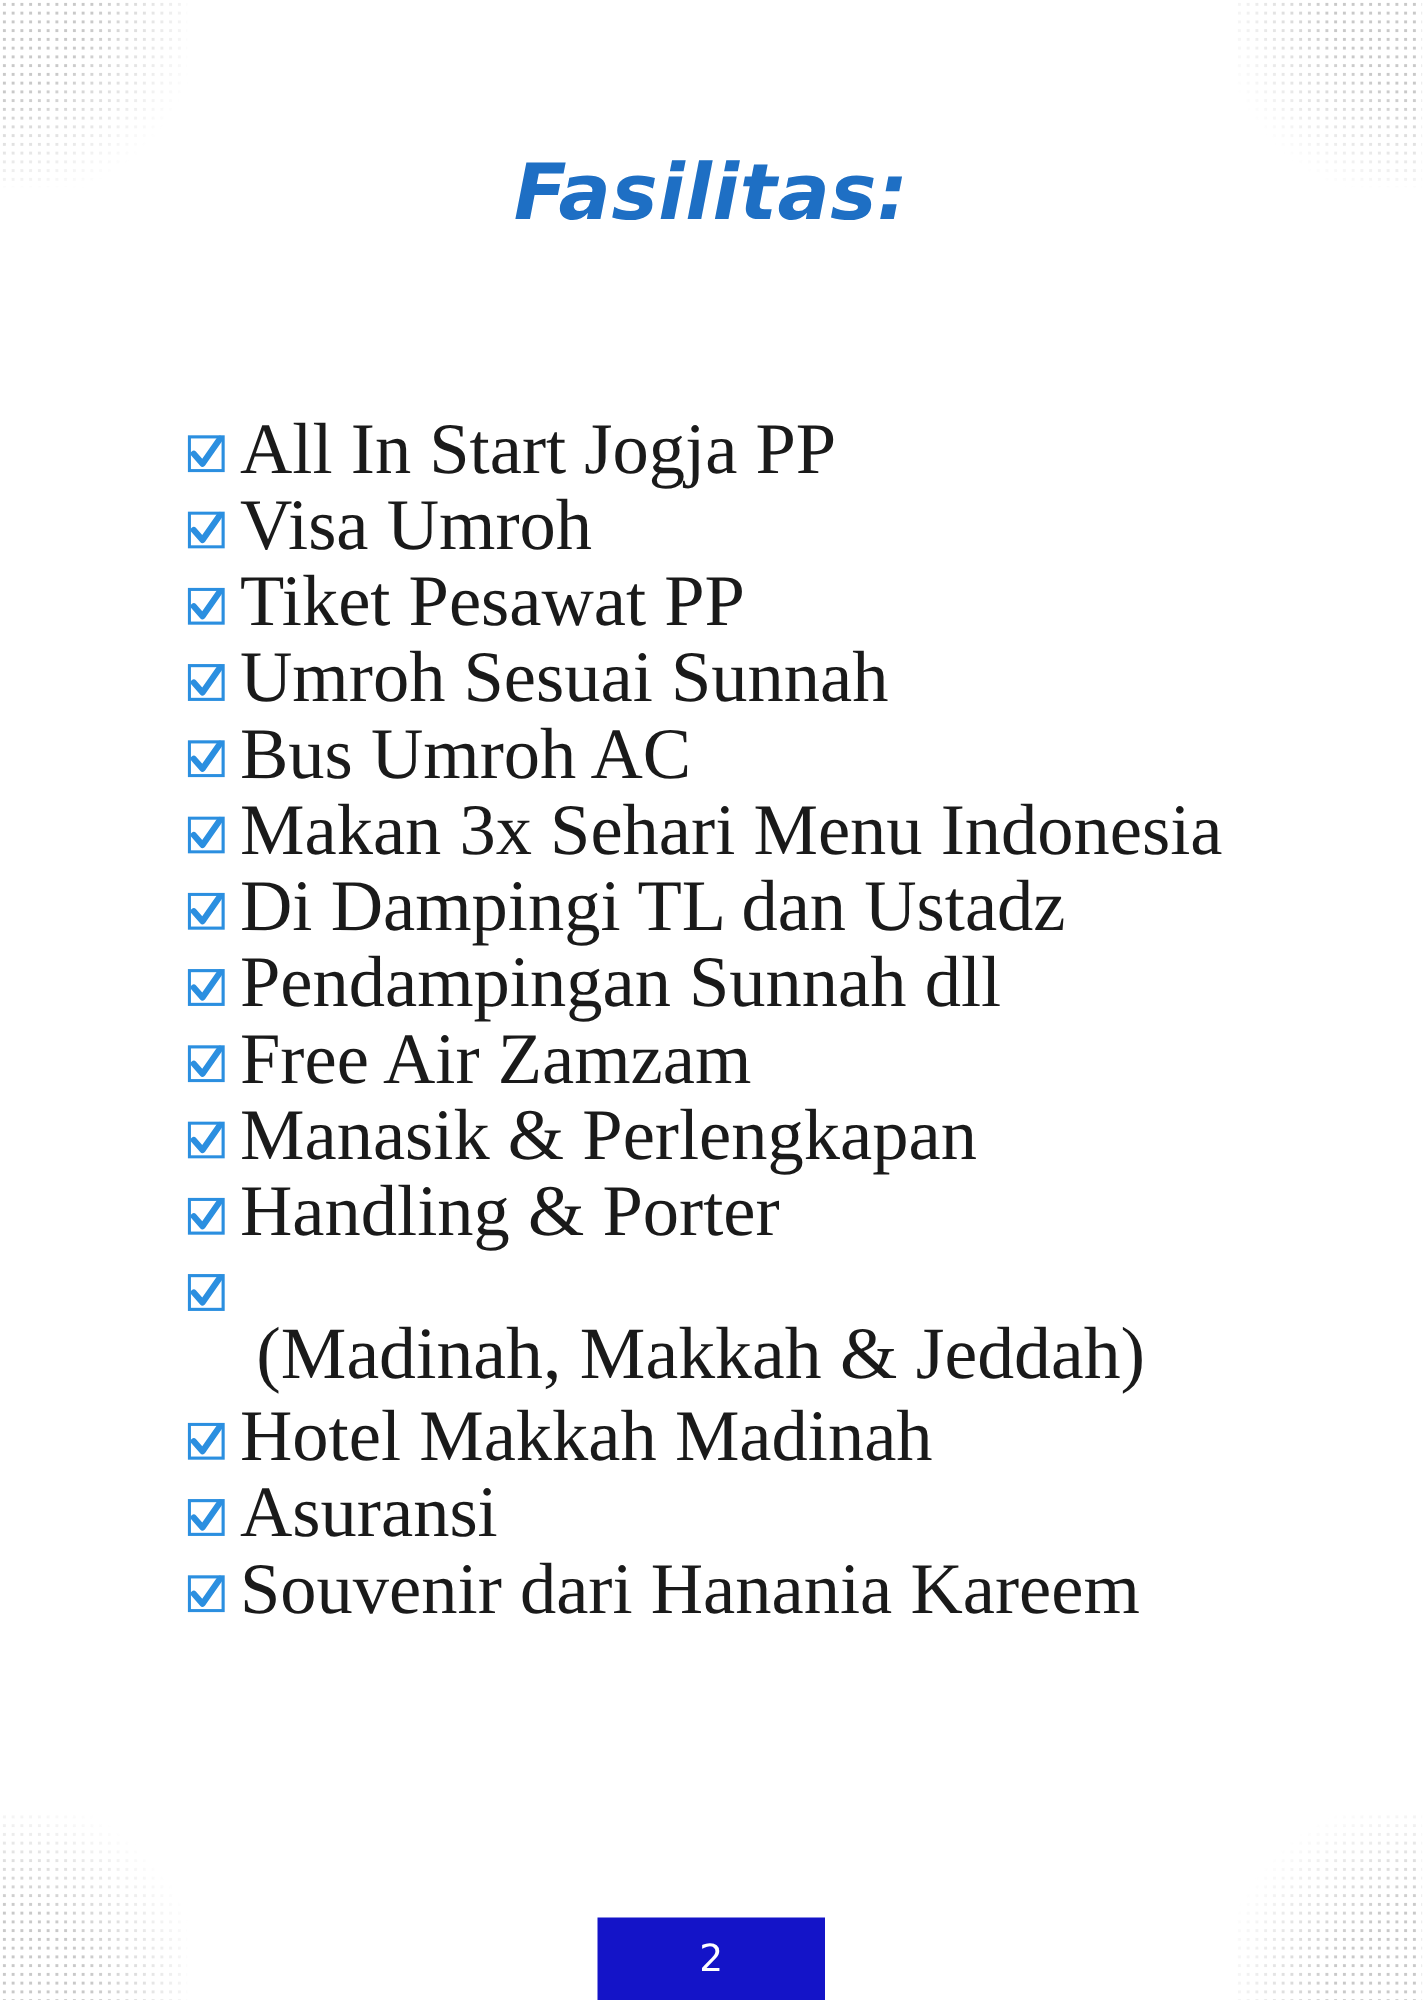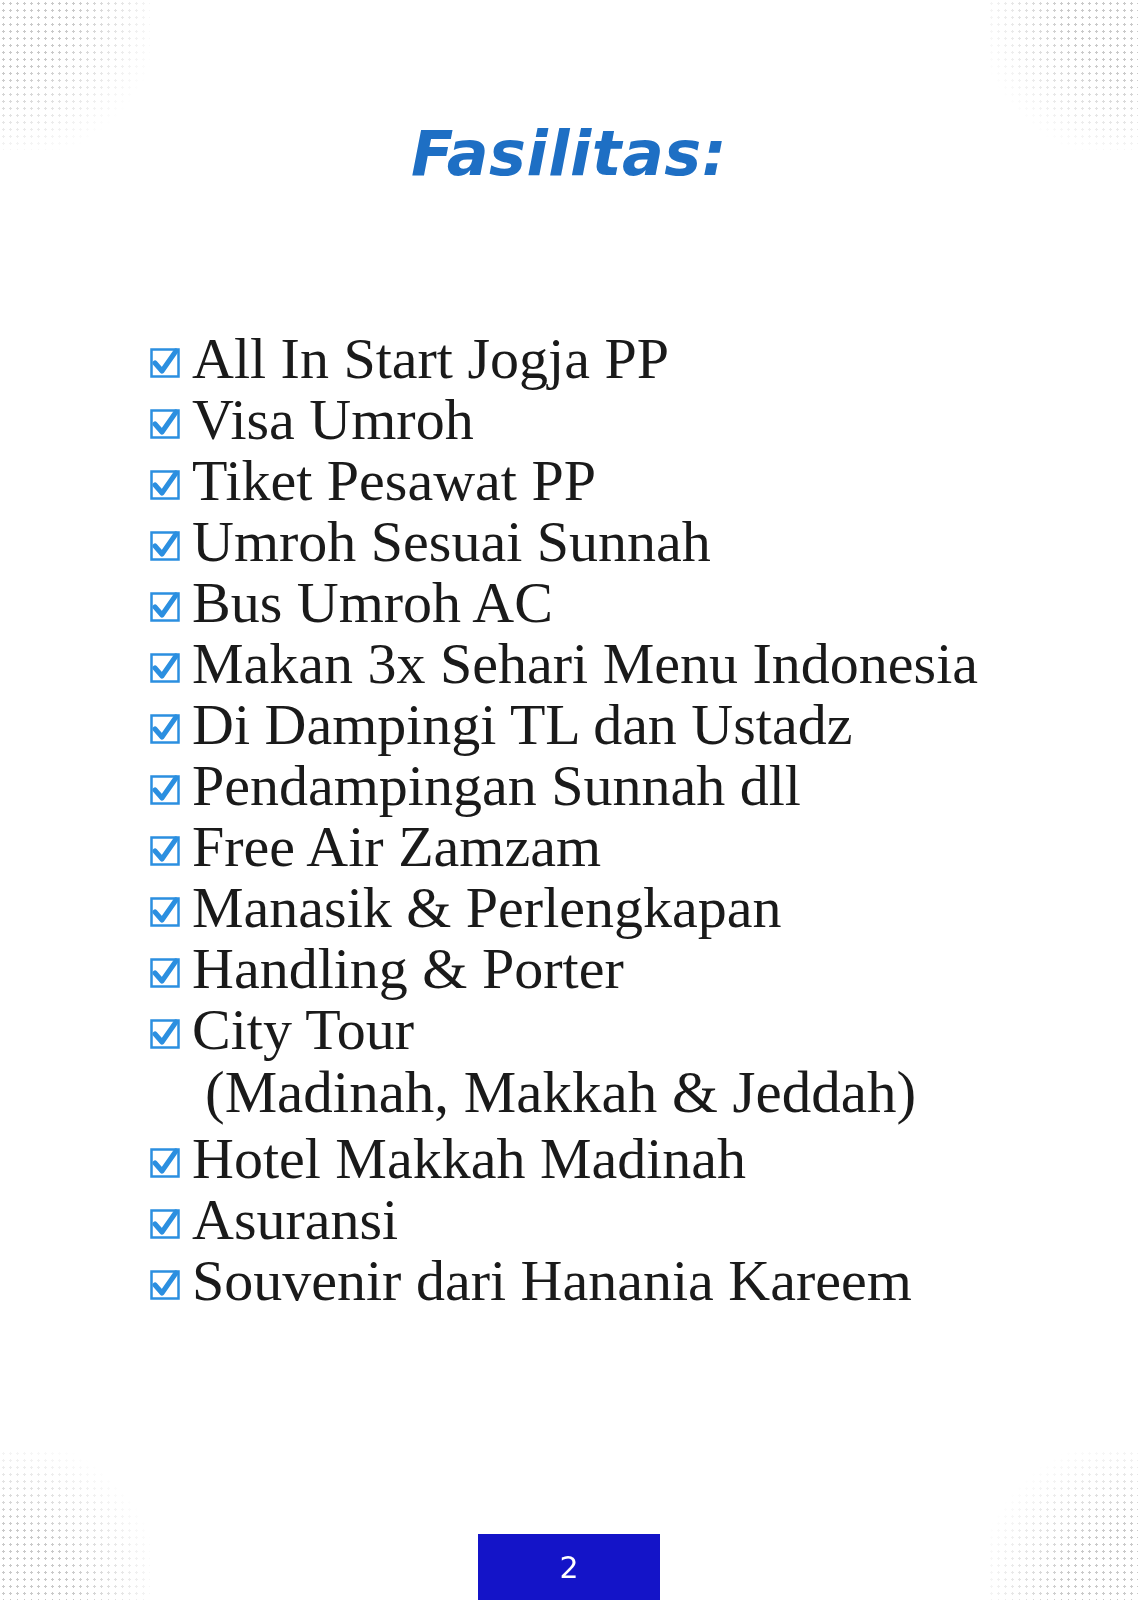--- a/index.html
+++ b/index.html
@@ -224,21 +224,20 @@
       </span>
       <span class="facility-text">Handling &amp; Porter</span>
     </div>
     <div class="facility-item">
       <span class="check-box">
         <svg width="30" height="30" viewBox="0 0 30 30" aria-hidden="true">
           <rect x="1.5" y="1.5" width="27" height="27" fill="#ffffff" stroke="#2b8fe0" stroke-width="2.5"></rect>
           <path d="M5 15 L12 23 L26 3" fill="none" stroke="#2b8fe0" stroke-width="5" stroke-linecap="round" stroke-linejoin="round"></path>
         </svg>
       </span>
-      <span class="facility-text">City Tour</span>
     </div>
     <div class="facility-subtext">(Madinah, Makkah &amp; Jeddah)</div>
     <div class="facility-item">
       <span class="check-box">
         <svg width="30" height="30" viewBox="0 0 30 30" aria-hidden="true">
           <rect x="1.5" y="1.5" width="27" height="27" fill="#ffffff" stroke="#2b8fe0" stroke-width="2.5"></rect>
           <path d="M5 15 L12 23 L26 3" fill="none" stroke="#2b8fe0" stroke-width="5" stroke-linecap="round" stroke-linejoin="round"></path>
         </svg>
       </span>
       <span class="facility-text">Hotel Makkah Madinah</span>

